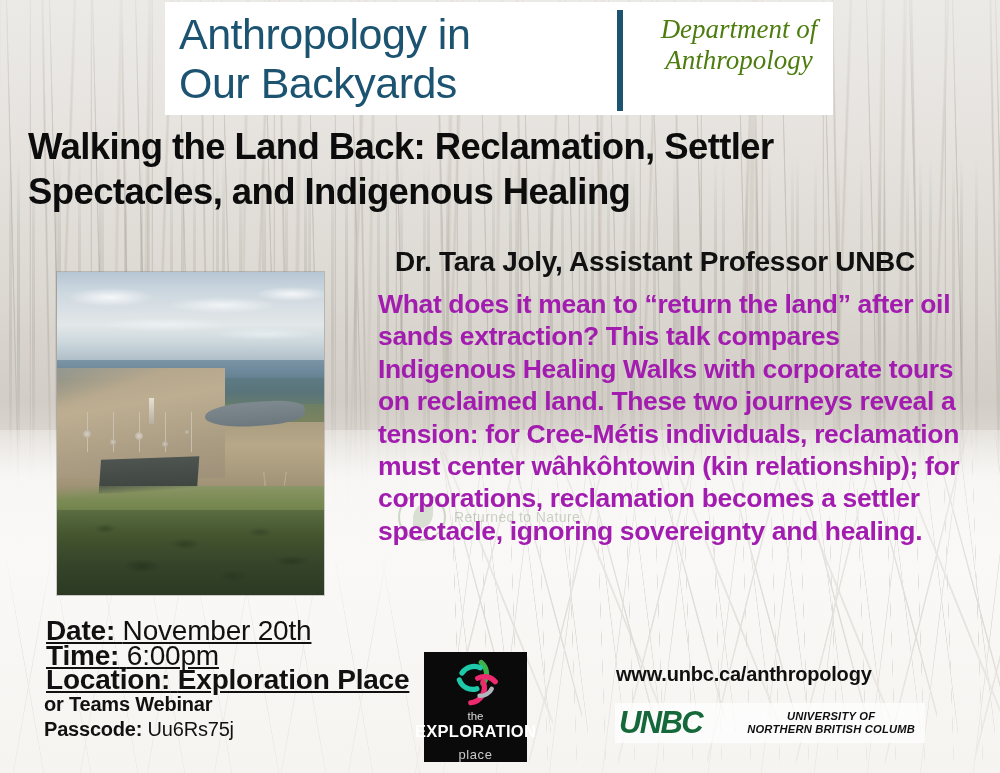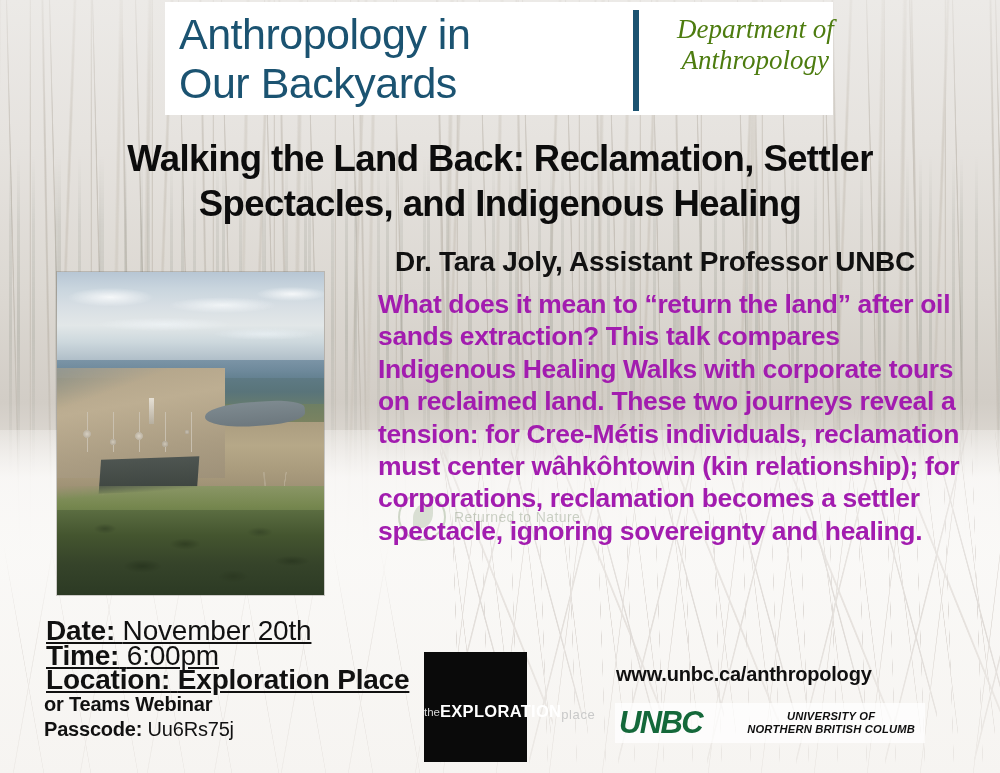--- a/index.html
+++ b/index.html
@@ -111,21 +111,20 @@
 
   
   .banner {
     position: absolute;
     left: 165px; top: 2px;
     width: 668px; height: 113px;
     background: #ffffff;
     display: flex;
     align-items: stretch;
     z-index: 5;
-    gap: 16px;
   }
   .banner-left {
     flex: 0 0 452px;
     display: flex;
     flex-direction: column;
     justify-content: center;
     padding-left: 14px;
   }
   .banner-title-line {
     color: #1b5371;
@@ -155,23 +154,23 @@
     font-style: italic;
     font-size: 27px;
     line-height: 31px;
     white-space: nowrap;
     text-align: center;
   }
 
   
   .main-title {
     position: absolute;
-    left: 28px; top: 136px;
+    left: 28px; top: 124px;
     width: 944px;
-    text-align: center;
+    text-align: left;
     color: #0c0c0c;
     font-size: 36.5px;
     line-height: 45px;
     font-weight: bold;
     letter-spacing: -0.6px;
     z-index: 4;
   }
 
   .speaker {
     position: absolute;
@@ -368,21 +367,21 @@
   .webinar b { font-weight: bold; text-align: center; }
 
   
   .explogo {
     position: absolute;
     left: 424px; top: 652px;
     width: 103px; height: 110px;
     background: #0a0a0a;
     z-index: 4;
     display: flex;
-    flex-direction: row;
+    flex-direction: column;
     align-items: center;
     justify-content: flex-start;
     padding-top: 7px;
   }
   .explogo-mark { width: 56px; height: 52px; }
   .explogo-the {
     color: #d8d8d8; font-size: 11.5px; margin-top: 2px;
     font-family: "Liberation Sans", sans-serif;
   }
   .explogo-main {

